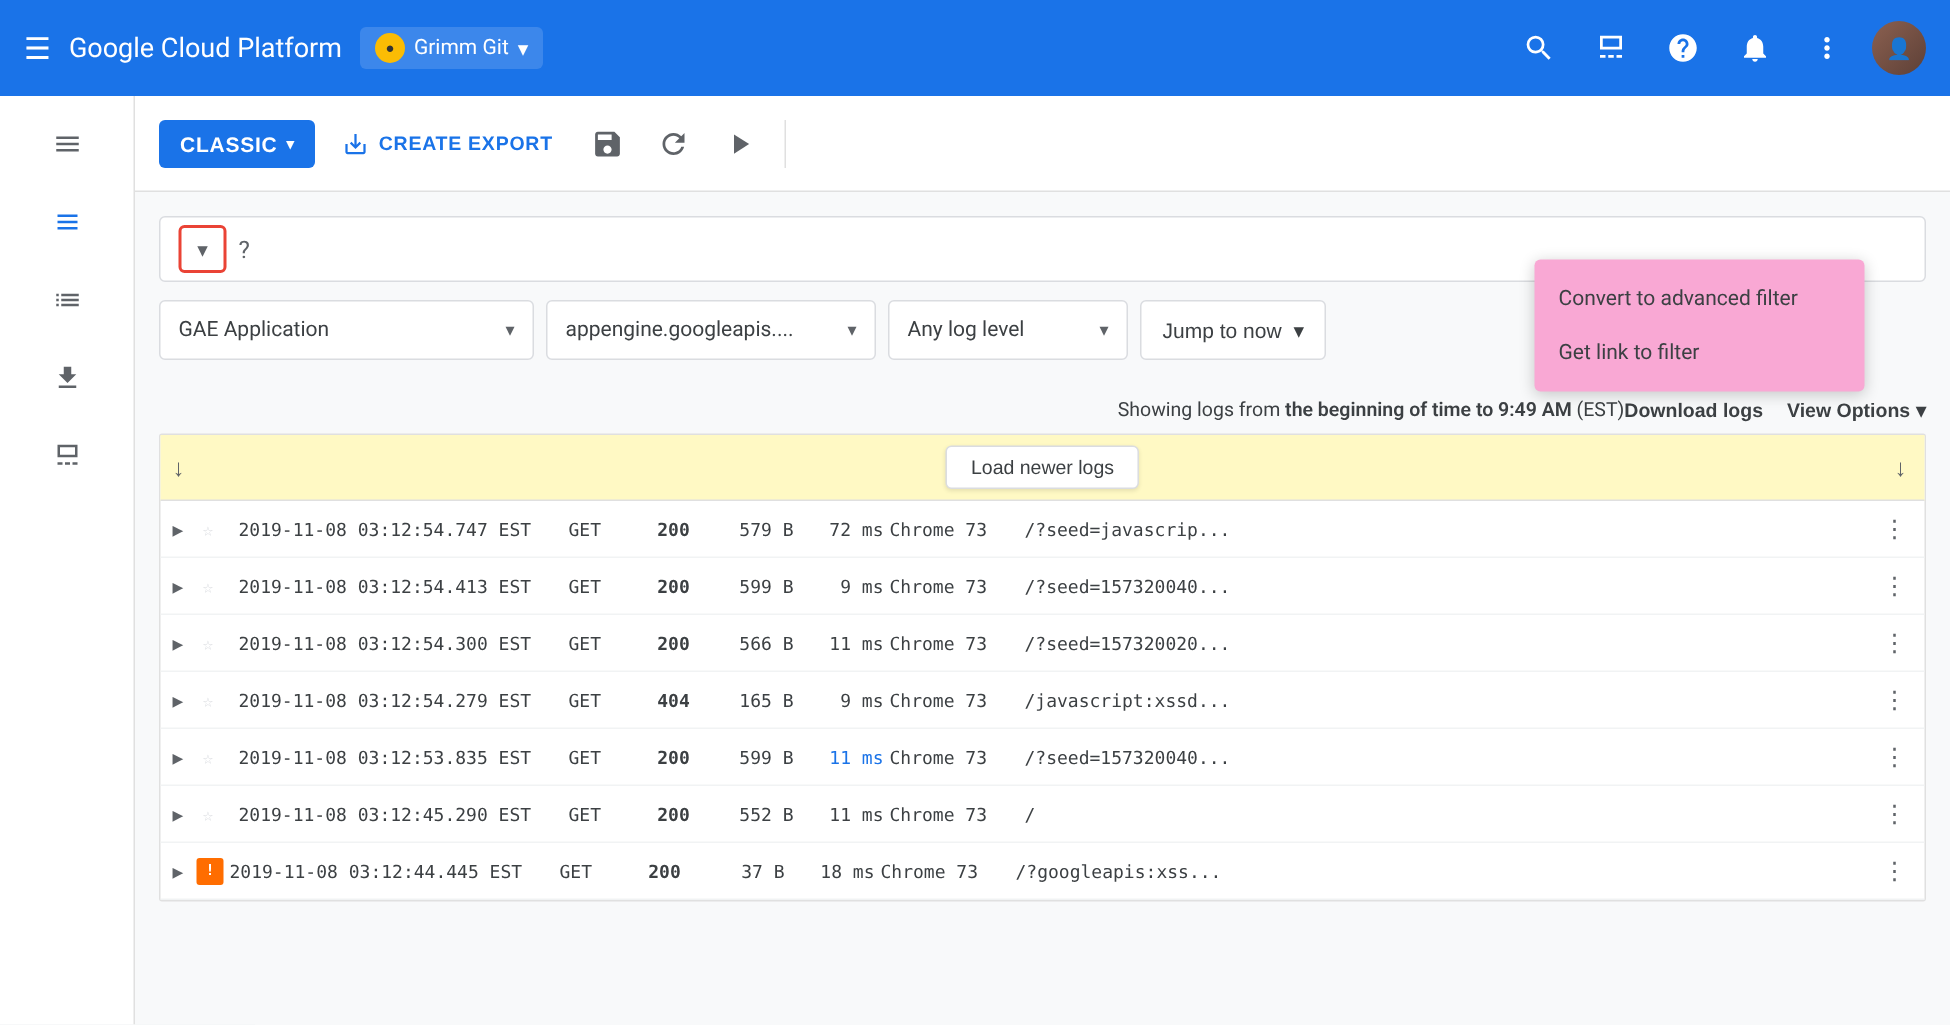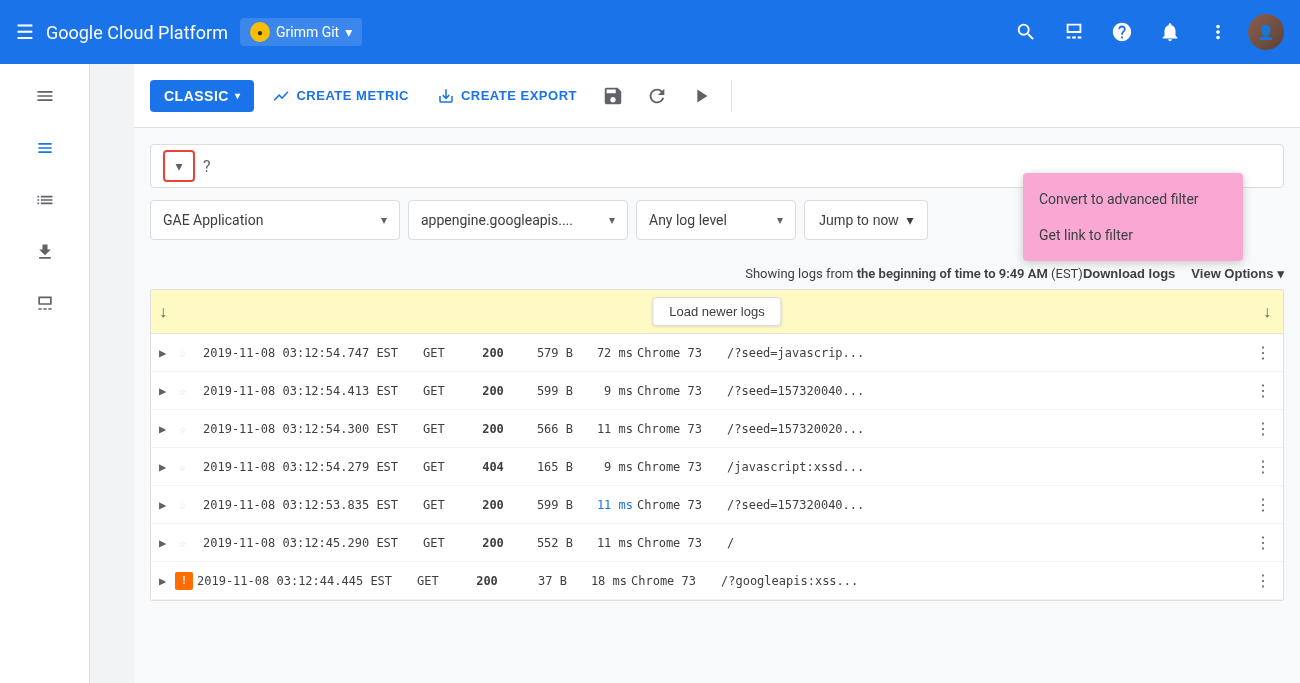--- a/index.html
+++ b/index.html
@@ -21,21 +21,21 @@
       display: flex; align-items: center; gap: 6px;
       background: rgba(255,255,255,0.15); border-radius: 4px;
       padding: 4px 10px; cursor: pointer; color: white; font-size: 14px;
     }
     .top-nav .project-selector .dot { width: 20px; height: 20px; border-radius: 50%; background: #fbbc04; display: flex; align-items: center; justify-content: center; font-size: 10px; color: #333; }
     .top-nav .spacer { flex: 1; }
     .top-nav .nav-icon { color: white; font-size: 20px; cursor: pointer; width: 36px; height: 36px; display: flex; align-items: center; justify-content: center; border-radius: 50%; }
     .avatar-img { width: 36px; height: 36px; border-radius: 50%; background: linear-gradient(135deg, #8B6050 0%, #5D4037 100%); display: flex; align-items: center; justify-content: center; font-size: 14px; color: white; }
 
     
-    .layout { display: flex; height: calc(683px - 64px); gap: 44px; }
+    .layout { display: flex; height: calc(683px - 64px); }
     .sidebar {
       width: 90px;
       background: white;
       border-right: 1px solid #e0e0e0;
       display: flex;
       flex-direction: column;
       align-items: center;
       padding-top: 8px;
       gap: 4px;
     }
@@ -342,26 +342,20 @@
   </div>
 
   <div class="main">
 
     <div class="toolbar">
       <button class="btn-classic">
         <span>CLASSIC</span>
         <span class="chevron">▾</span>
       </button>
 
-      <button class="toolbar-btn">
-        <svg viewBox="0 0 24 24" width="18" height="18" fill="#1a73e8">
-            <path d="M3.5 18.49l6-6.01 4 4L22 6.92l-1.41-1.41-7.09 7.97-4-4L2 16.99z"></path>
-          </svg>
-        <span>CREATE METRIC</span>
-      </button>
 
       <button class="toolbar-btn">
         <svg viewBox="0 0 24 24" width="18" height="18" fill="#1a73e8">
             <path d="M19 12v7H5v-7H3v7c0 1.1.9 2 2 2h14c1.1 0 2-.9 2-2v-7h-2zm-6 .67l2.59-2.58L17 11.5l-5 5-5-5 1.41-1.41L11 12.67V3h2z"></path>
           </svg>
         <span>CREATE EXPORT</span>
       </button>
 
       <button class="toolbar-icon-btn">
         <svg viewBox="0 0 24 24" width="22" height="22" fill="#5f6368">

